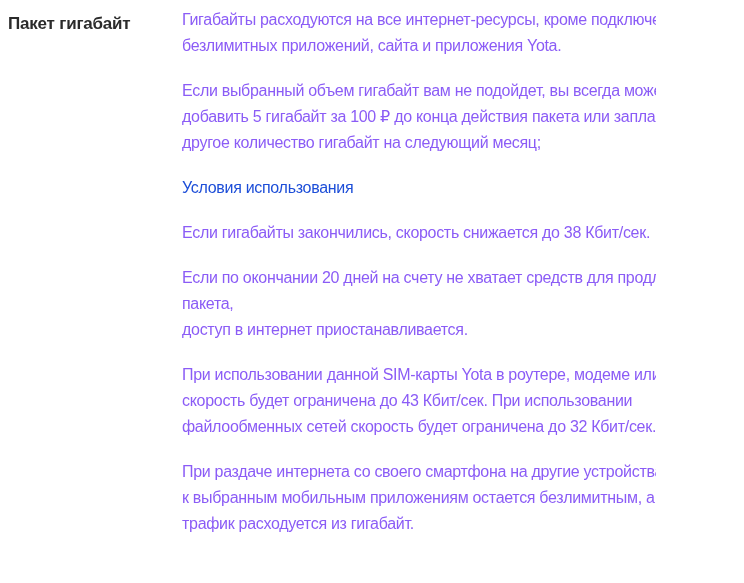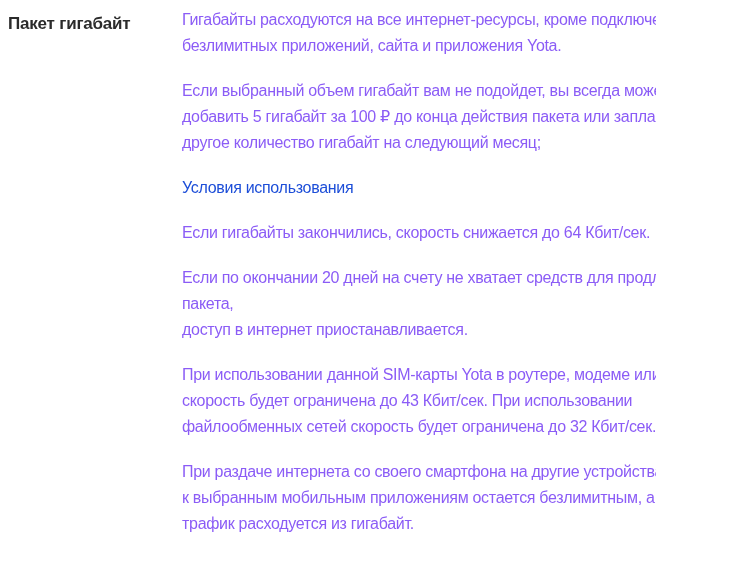--- a/index.html
+++ b/index.html
@@ -51,21 +51,21 @@
 
   <div class="row-label">Пакет гигабайт</div>
 
   <div class="content-col">
     <p class="para">Гигабайты расходуются на все интернет-ресурсы, кроме подключенных
 безлимитных приложений, сайта и приложения Yota.</p>
     <p class="para">Если выбранный объем гигабайт вам не подойдет, вы всегда можете
 добавить 5 гигабайт за 100 ₽ до конца действия пакета или запланировать
 другое количество гигабайт на следующий месяц;</p>
     <p class="para subtitle">Условия использования</p>
-    <p class="para">Если гигабайты закончились, скорость снижается до 64 Кбит/сек.</p>
+    <p class="para">Если гигабайты закончились, скорость снижается до 38 Кбит/сек.</p>
     <p class="para">Если по окончании 20 дней на счету не хватает средств для продления пакета,
 доступ в интернет приостанавливается.</p>
     <p class="para">При использовании данной SIM-карты Yota в роутере, модеме или планшете
 скорость будет ограничена до 43 Кбит/сек. При использовании
 файлообменных сетей скорость будет ограничена до 32 Кбит/сек.</p>
     <p class="para">При раздаче интернета со своего смартфона на другие устройства доступ
 к выбранным мобильным приложениям остается безлимитным, а остальной
 трафик расходуется из гигабайт.</p>
   </div>
 

